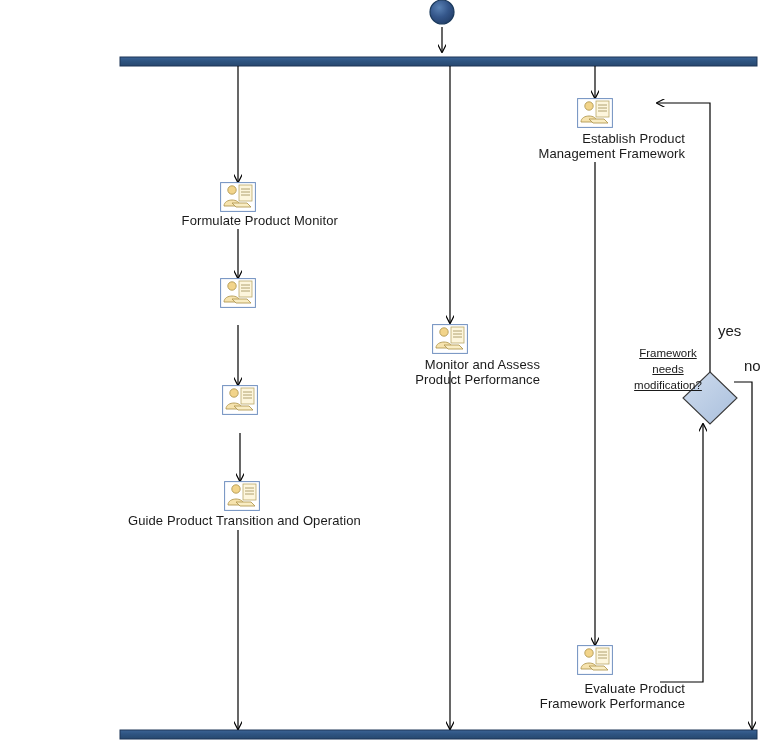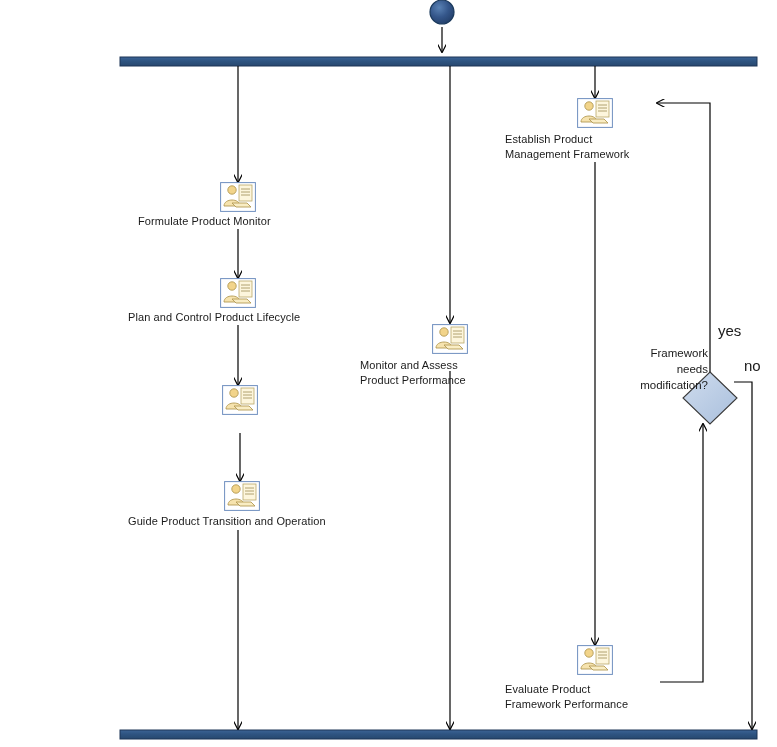--- a/index.html
+++ b/index.html
@@ -19,41 +19,42 @@
   }
   #svg-layer {
     position: absolute;
     left: 0;
     top: 0;
     width: 777px;
     height: 747px;
   }
   .node-label {
     position: absolute;
-    font-size: 11px;
+    font-size: 13px;
     color: #1a1a1a;
-    text-align: left;
+    text-align: right;
     line-height: 14.5px;
     white-space: pre;
     letter-spacing: 0.1px;
   }
   .edge-label {
     position: absolute;
     font-size: 15px;
     color: #1a1a1a;
     white-space: pre;
     line-height: 14.5px;
   }
   .guard-label {
     position: absolute;
     font-size: 11.5px;
     color: #1a1a1a;
     white-space: pre;
     line-height: 16px;
-    text-align: right;
+    text-align: center;
+    text-decoration: underline;
   }
   .act-icon {
     position: absolute;
     width: 36px;
     height: 30px;
   }
 </style>
 </head>
 <body>
 
@@ -162,21 +163,20 @@
       <rect x="0.6" y="0.6" width="34.8" height="28.8" fill="#ffffff" stroke="#6f8fbf" stroke-width="1"></rect>
       <rect x="19" y="3" width="13" height="16" fill="#fdf6dd" stroke="#b9a96a" stroke-width="0.8"></rect>
       <line x1="21" y1="7" x2="30" y2="7" stroke="#9c8d55" stroke-width="0.8"></line>
       <line x1="21" y1="10" x2="30" y2="10" stroke="#9c8d55" stroke-width="0.8"></line>
       <line x1="21" y1="13" x2="30" y2="13" stroke="#9c8d55" stroke-width="0.8"></line>
       <circle cx="12" cy="8" r="4.2" fill="#f2d48a" stroke="#b39a53" stroke-width="0.9"></circle>
       <path d="M 4 24 C 4 16 20 16 20 24 Z" fill="#f6e3ae" stroke="#b39a53" stroke-width="0.9"></path>
       <path d="M 12 21 L 27 21 L 31 25 L 16 25 Z" fill="#f9edc4" stroke="#b39a53" stroke-width="0.9"></path>
     </svg>
   </div>
-  <div class="node-label" style="left:128px; top:310px; width:220px;">Plan and Control Product Lifecycle</div>
 
   <div class="act-icon" style="left:222px; top:385px;">
     <svg viewBox="0 0 36 30" width="36" height="30">
       <rect x="0.6" y="0.6" width="34.8" height="28.8" fill="#ffffff" stroke="#6f8fbf" stroke-width="1"></rect>
       <rect x="19" y="3" width="13" height="16" fill="#fdf6dd" stroke="#b9a96a" stroke-width="0.8"></rect>
       <line x1="21" y1="7" x2="30" y2="7" stroke="#9c8d55" stroke-width="0.8"></line>
       <line x1="21" y1="10" x2="30" y2="10" stroke="#9c8d55" stroke-width="0.8"></line>
       <line x1="21" y1="13" x2="30" y2="13" stroke="#9c8d55" stroke-width="0.8"></line>
       <circle cx="12" cy="8" r="4.2" fill="#f2d48a" stroke="#b39a53" stroke-width="0.9"></circle>
       <path d="M 4 24 C 4 16 20 16 20 24 Z" fill="#f6e3ae" stroke="#b39a53" stroke-width="0.9"></path>

